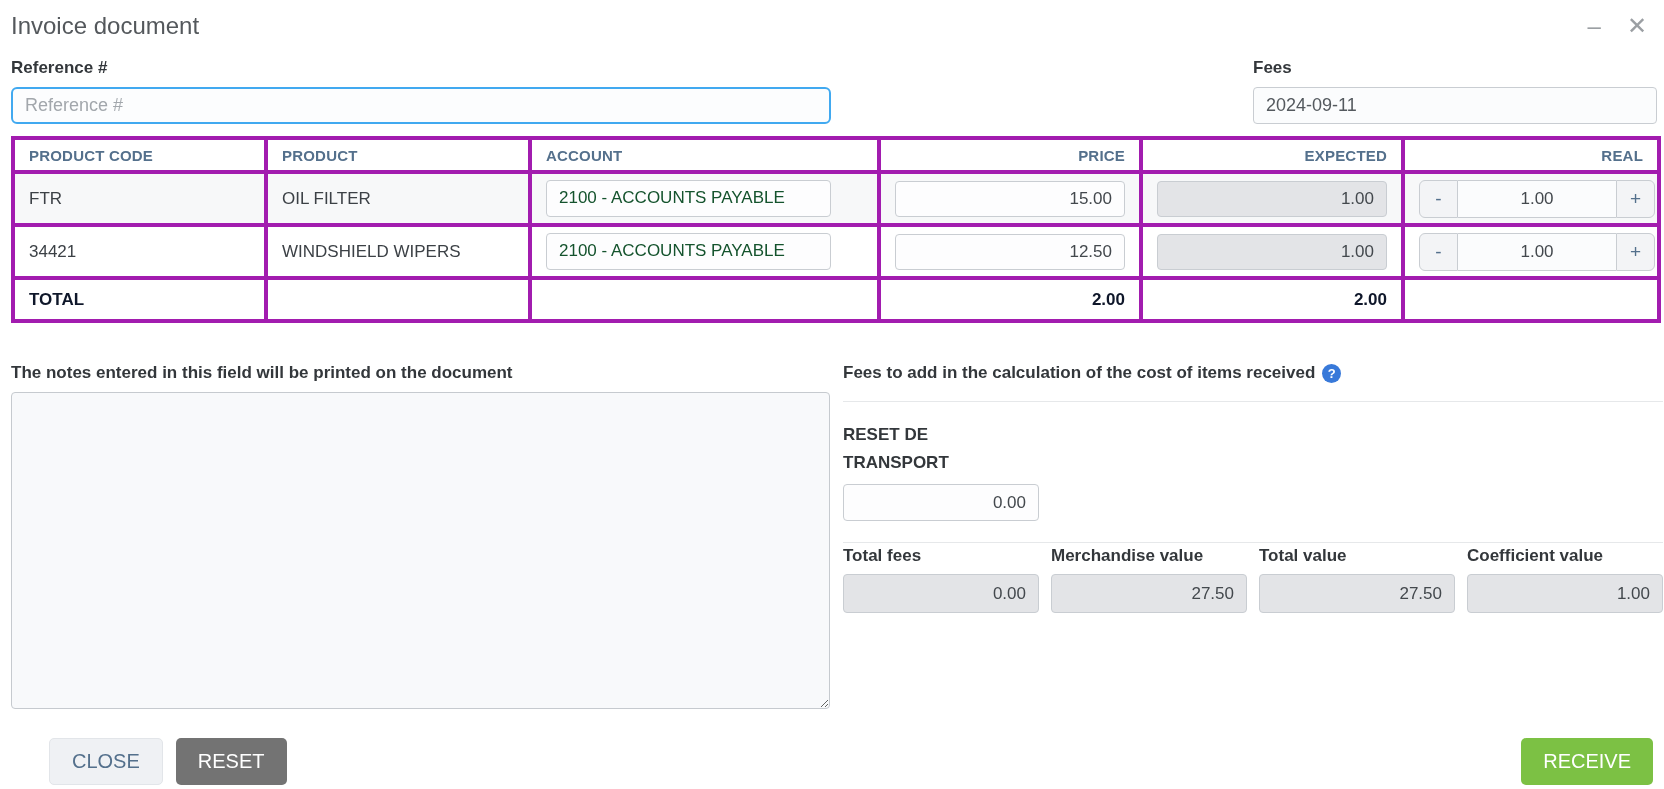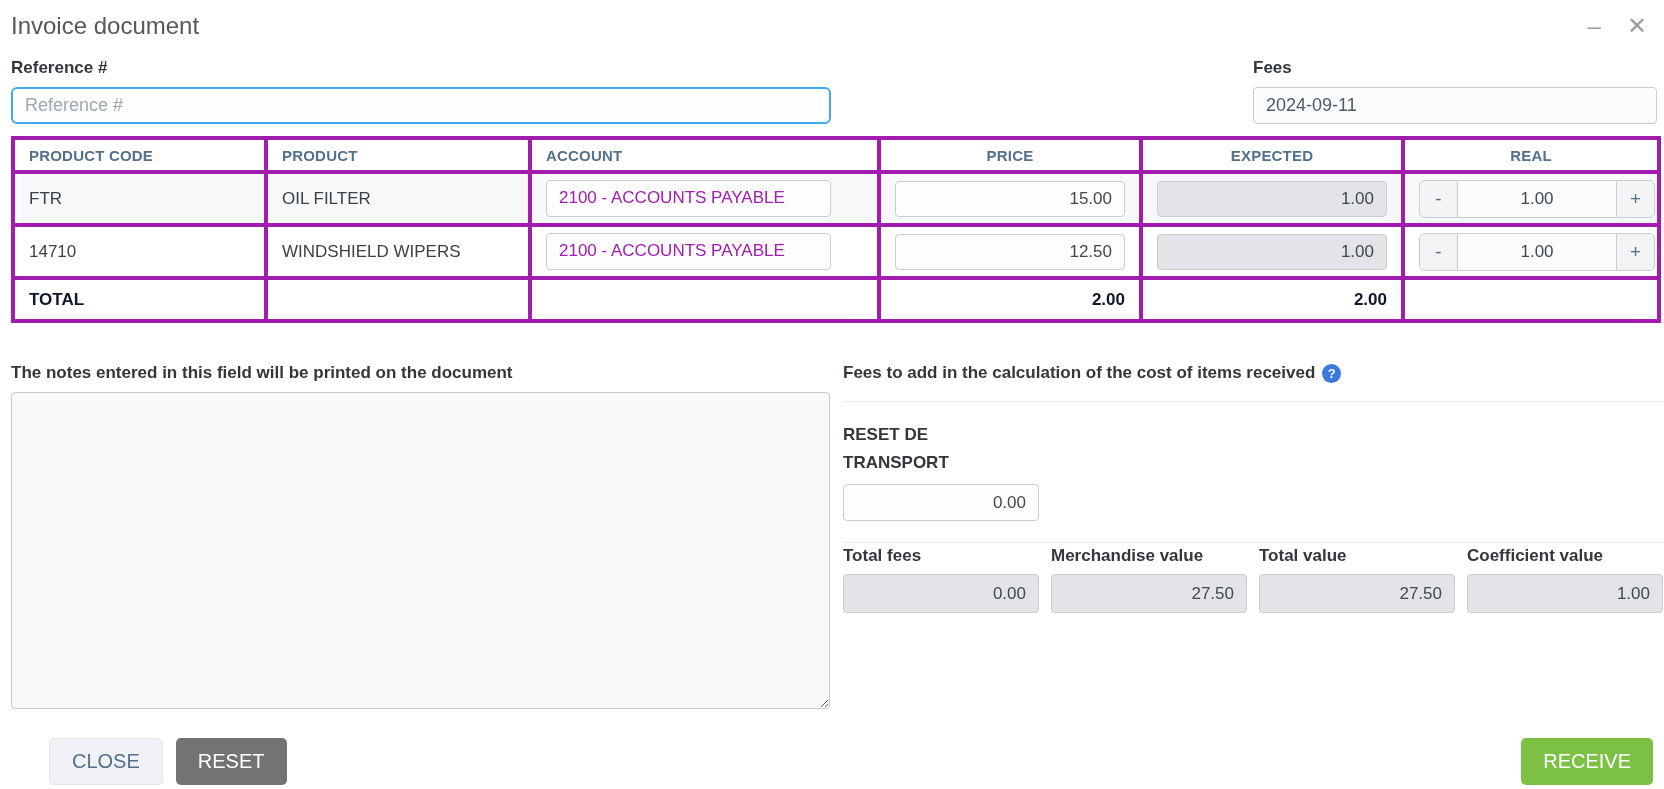--- a/index.html
+++ b/index.html
@@ -22,30 +22,30 @@
                 background: #fbfcfd; font-size: 18px; color: #54595e; padding: 0 12px;
                 font-family: "Liberation Sans", sans-serif; outline: none; }
   .text-input.focused { border: 2px solid #41a9f0; border-radius: 6px; background: #fcfdfe; }
   .text-input::placeholder { color: #a2a7ac; }
 
   
   table.items { margin-top: 12px; width: 1646px; border-collapse: collapse; table-layout: fixed; }
   table.items th, table.items td { border: 4px solid #a21caf; padding: 0 14px; }
   table.items th { height: 34px; font-size: 15px; font-weight: bold; color: #54708c;
                    text-align: left; background: #ffffff; letter-spacing: 0.2px; }
-  table.items th.num { text-align: center; }
+  table.items th.num { text-align: right; }
   table.items td { height: 53px; font-size: 17px; color: #3c4146; background: #ffffff; }
   tr.row-odd td { background: #f7f8f9; }
   td.num { text-align: right; }
   .cell-input { width: 100%; height: 36px; border: 1px solid #c9cdd2; border-radius: 4px;
                 background: #fdfdfe; font-size: 17px; color: #43484d; padding: 12px 12px;
                 text-align: right; font-family: "Liberation Sans", sans-serif; }
   .cell-input:disabled, .disabled-input { background: #e3e4e7 !important; color: #43484d; }
   .account-box { width: 285px; height: 37px; border: 1px solid #c9cdd2; border-radius: 4px;
-                 background: #fdfdfe; font-size: 17px; color: #a21caf; padding: 0 12px;
+                 background: #fdfdfe; font-size: 17px; color: #14532d; padding: 0 12px;
                  line-height: 34px; white-space: nowrap; overflow: hidden; cursor: pointer; }
   .stepper { display: flex; width: 236px; margin-left: auto; }
   .stepper .step-btn { width: 39px; height: 38px; background: #f3f4f6; border: 1px solid #c9cdd2;
                        color: #54708c; font-size: 19px; display: flex; align-items: center;
                        justify-content: center; cursor: pointer; }
   .stepper .step-minus { border-radius: 6px 0 0 6px; }
   .stepper .step-plus { border-radius: 0 6px 6px 0; }
   .stepper input { width: 158px; height: 38px; border: 1px solid #c9cdd2; border-left: none;
                    border-right: none; background: #fbfcfd; text-align: center; font-size: 17px;
                    color: #43484d; font-family: "Liberation Sans", sans-serif; }
@@ -143,21 +143,21 @@
         </td>
         <td>
           <div class="stepper">
             <div class="step-btn step-minus">-</div>
             <input type="text" value="1.00" style="">
             <div class="step-btn step-plus">+</div>
           </div>
         </td>
       </tr>
       <tr>
-        <td>14710</td>
+        <td>34421</td>
         <td>WINDSHIELD WIPERS</td>
         <td>
           <div class="account-box">2100 - ACCOUNTS PAYABLE</div>
         </td>
         <td>
           <input class="cell-input" type="text" value="12.50" style="">
         </td>
         <td>
           <input class="cell-input disabled-input" type="text" disabled="" value="1.00" style="">
         </td>

